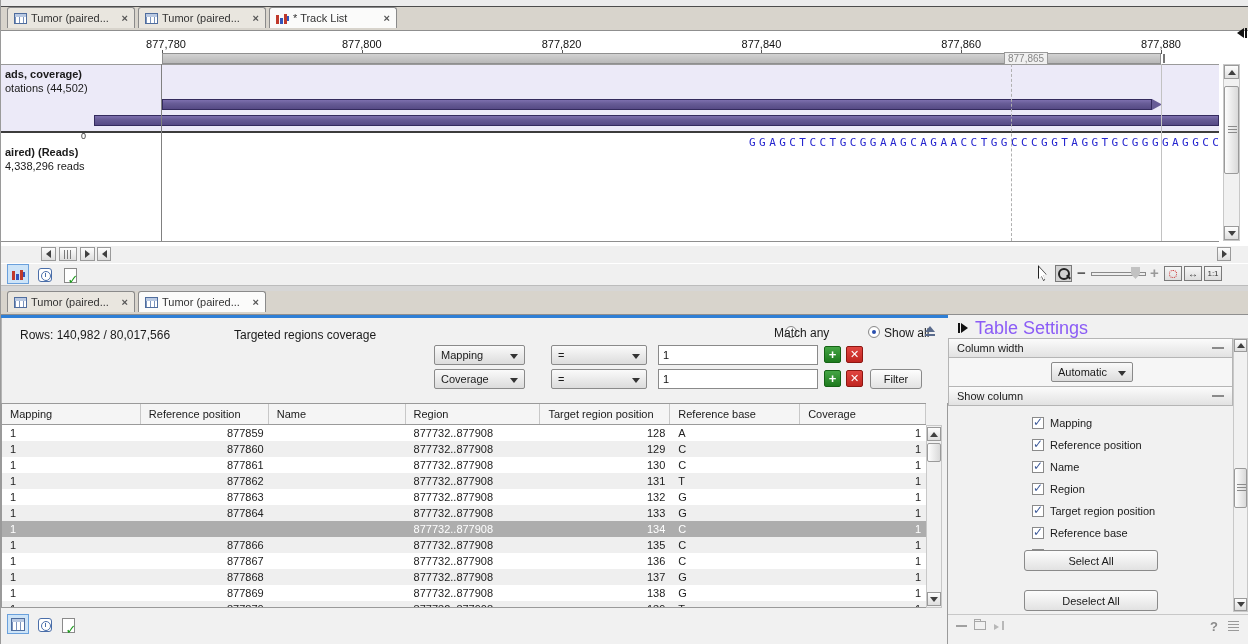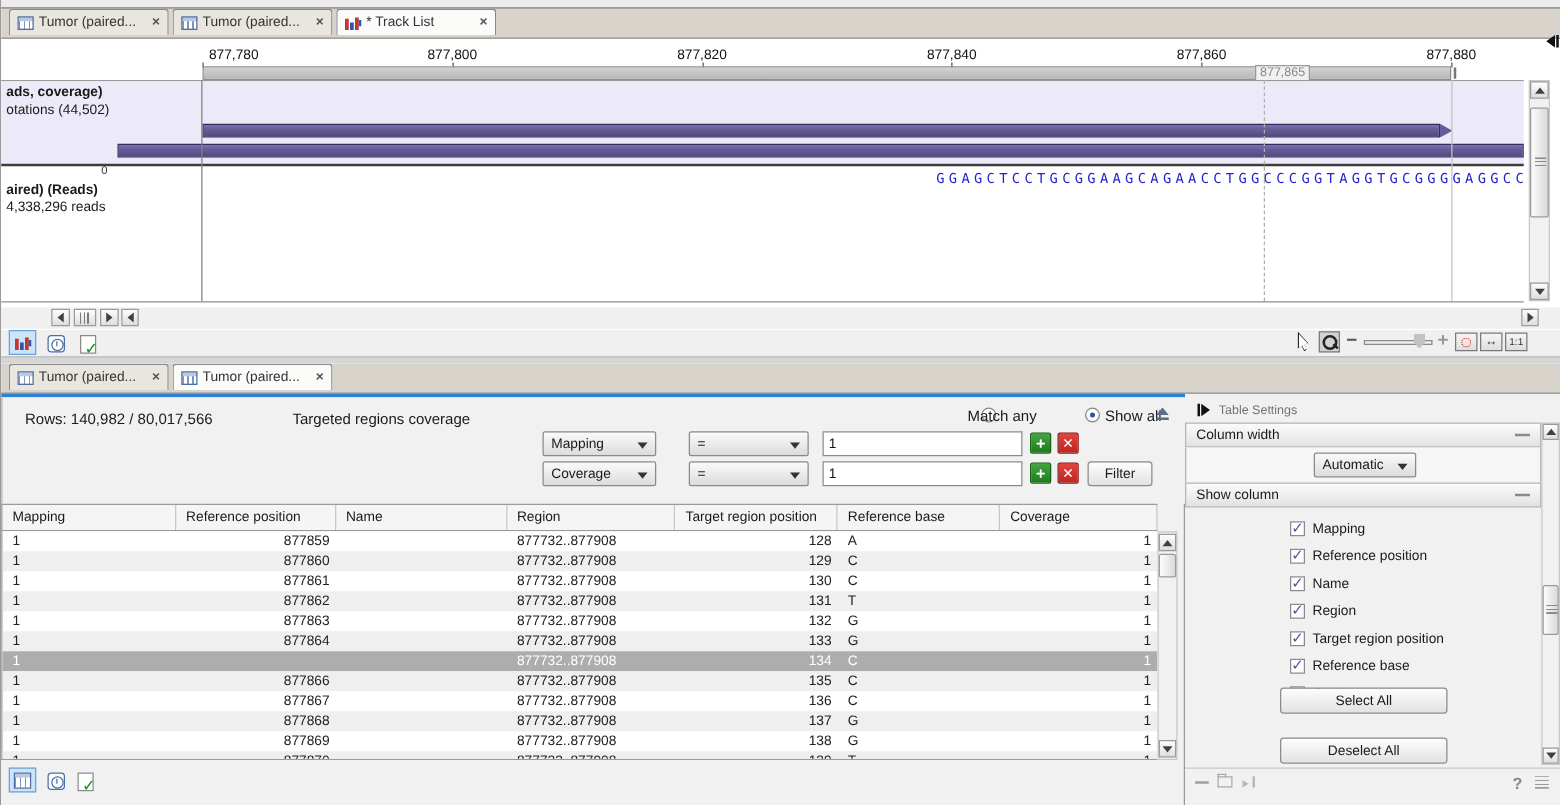--- a/index.html
+++ b/index.html
@@ -132,21 +132,21 @@
   .gr.alt { background:#efefef; }
   .gr.selected { background:#adadad; color:#fff; }
   .gc { padding:0 8px; line-height:16px; white-space:nowrap; overflow:hidden; }
   .gc.r { text-align:right; padding-right:5px; }
   .grid-vsb { position:absolute; left:925px; top:107px; width:16px; height:183px; background:#f1f1f1; border:1px solid #c8c8c8; }
   .grid-vsb-thumb { position:absolute; left:926px; top:125px; width:14px; height:19px; background:linear-gradient(90deg,#fdfdfd,#d9d9d9); border:1px solid #9a9a9a; border-radius:2px; }
   .table-tools { position:absolute; left:0; top:292px; width:947px; height:34px; }
 
   
   .ts-header { position:absolute; left:0; top:0; width:301px; height:20px; display:flex; align-items:center; gap:7px; padding-left:10px; }
-  .ts-title { font-size:10px; color:#737373; }
+  .ts-title { font-size:18px; color:#8b5cf6; }
   .ts-icon { display:flex; align-items:center; gap:1px; }
   .ts-icon .bar { width:2px; height:10px; background:#111; }
   .ts-icon .tri { width:0; height:0; border:5px solid transparent; border-left:7px solid #111; border-right:none; }
   .group-bar { position:absolute; left:0; width:285px; height:20px; background:linear-gradient(#fbfbfb,#e2e2e2); border:1px solid #b5b5b5; display:flex; align-items:center; padding:0 8px; color:#1a1a1a; }
   .group-bar .minus { margin-left:auto; width:12px; height:2px; background:#8a8a8a; }
   .cw-area { position:absolute; left:0; top:40px; width:285px; height:28px; background:#f6f6f6; border-left:1px solid #b5b5b5; border-right:1px solid #b5b5b5; }
   .cb-row { position:absolute; left:84px; display:flex; align-items:center; gap:6px; height:22px; }
   .checkbox { width:12px; height:12px; border:1px solid #8a8a8a; background:#fff; position:relative; }
   .checkbox.checked::after { content:"\2713"; position:absolute; left:0px; top:-3px; color:#3d5a99; font-weight:bold; font-size:12px; }
   .cb-label { color:#1a1a1a; white-space:nowrap; }
@@ -191,21 +191,21 @@
           <span class="lbl">* Track List</span>
           <span class="close">×</span>
         </div>
       </div>
     <div class="panel-collapse">
         <span class="tri"></span>
         <span class="bar"></span>
       </div>
 
     <div id="ruler">
-        <div class="ruler-label" style="left: 166px; padding-left: 40px;">877,780</div>
+        <div class="ruler-label" style="left: 145px; padding-left: 40px;">877,780</div>
         <div class="ruler-tick" style="left: 161px;"></div>
         <div class="ruler-label" style="left: 360.8px;">877,800</div>
         <div class="ruler-tick" style="left: 360.8px;"></div>
         <div class="ruler-label" style="left: 560.6px;">877,820</div>
         <div class="ruler-tick" style="left: 560.6px;"></div>
         <div class="ruler-label" style="left: 760.4px;">877,840</div>
         <div class="ruler-tick" style="left: 760.4px;"></div>
         <div class="ruler-label" style="left: 960.2px;">877,860</div>
         <div class="ruler-tick" style="left: 960.2px;"></div>
         <div class="ruler-label" style="left: 1160px;">877,880</div>

